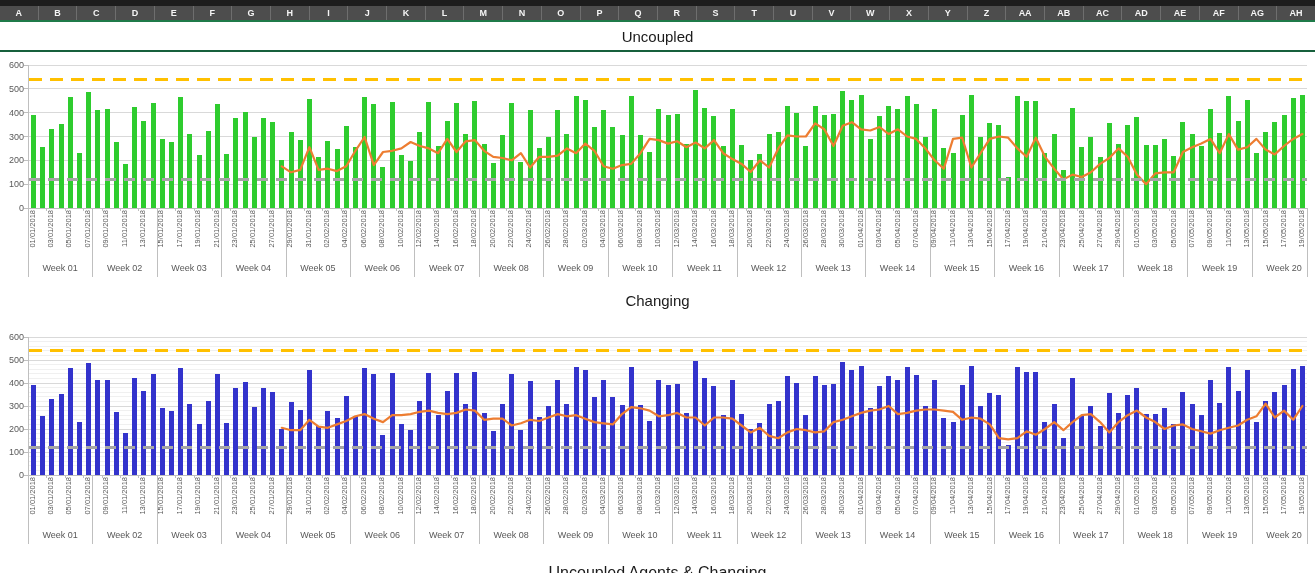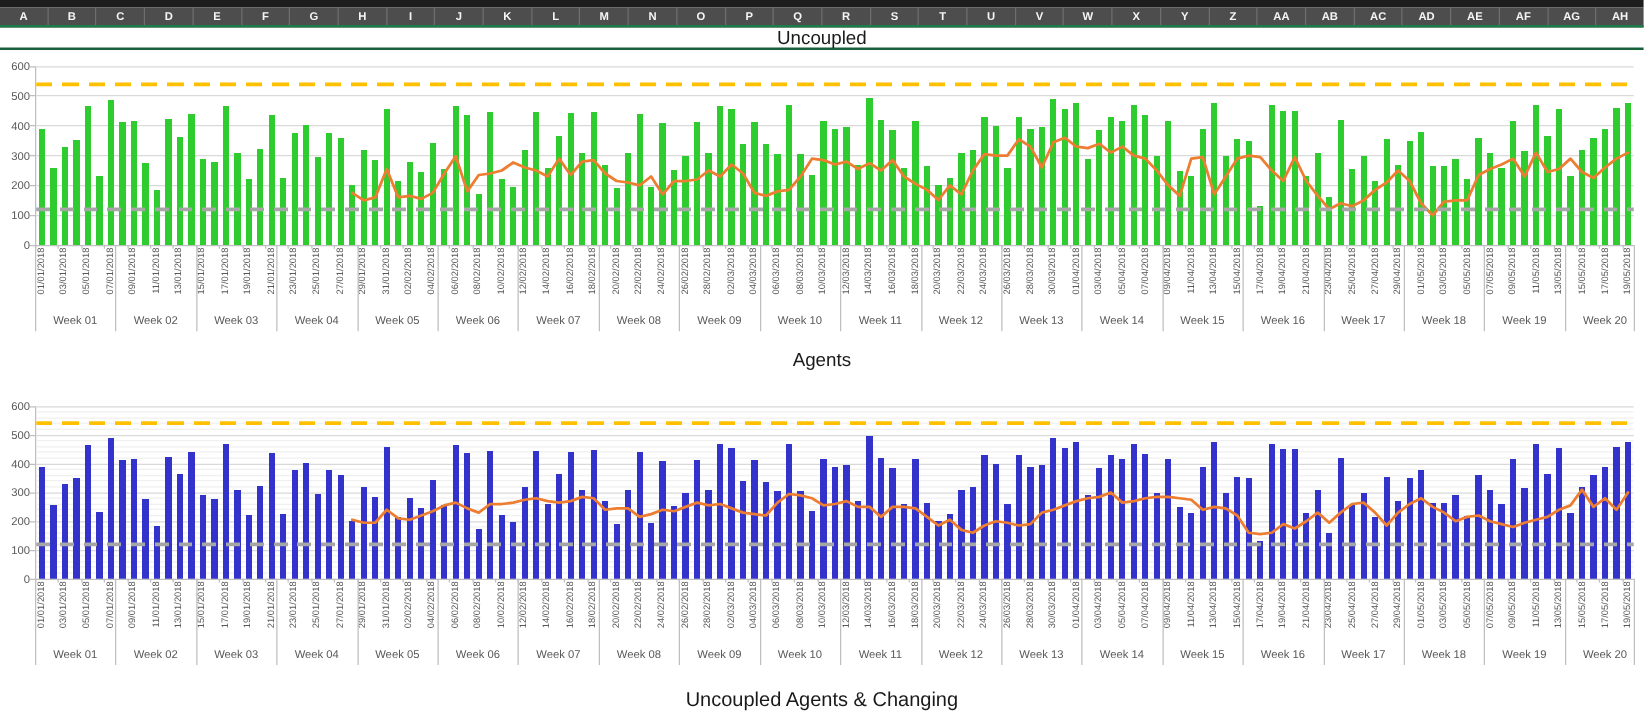--- a/index.html
+++ b/index.html
@@ -1,21 +1,21 @@
 <!DOCTYPE html>
 <html><head>
 <meta charset="utf-8">
 <style>
   html,body{margin:0;padding:0}
   body{width:1315px;height:573px;overflow:hidden;background:#fff;font-family:"Liberation Sans",sans-serif;position:relative}
   .topstrip{height:6px;background:#1d1d1d}
   .colrow{display:flex;height:14px;background:#4d4d4d;border-bottom:2px solid #1f7a49}
   .colhead{flex:1;display:flex;align-items:center;justify-content:center;color:#f5f5f5;font-size:9px;line-height:1;border-right:1px solid #6e6e6e;font-weight:600}
   .colhead:last-child{border-right:none}
-  .titlerow{height:16px;display:flex;align-items:center;justify-content:center;font-size:15px;color:#1a1a1a}
+  .titlerow{height:28px;display:flex;align-items:center;justify-content:center;font-size:15px;color:#1a1a1a}
   .titlerow.second{height:36px;padding-top:2px}
   .rule{height:2px;background:#17603c}
   .chart-block{position:relative;width:1315px}
   #chart1{height:228px;--ptop:13px;--ph:143px}
   #chart2{height:231px;--ptop:19px;--ph:138px}
   .plot-area{position:absolute;left:28px;right:8px;top:var(--ptop);height:var(--ph);border-left:1px solid #bfbfbf;border-bottom:1px solid #bfbfbf}
   .grid{position:absolute;left:0;right:0;height:1px;background:#d9d9d9;z-index:1}
   .grid-minor{position:absolute;left:0;right:0;height:1px;background:#f0f0f0;z-index:0}
   .thr{position:absolute;left:0;right:0;height:3px;z-index:4}
   .layer{position:absolute;left:0;top:0;width:100%;height:100%;z-index:2}
@@ -426,21 +426,21 @@
       <span class="wlab" style="left: 73.0216%;">Week 15</span>
       <span class="wlab" style="left: 78.0576%;">Week 16</span>
       <span class="wlab" style="left: 83.0935%;">Week 17</span>
       <span class="wlab" style="left: 88.1295%;">Week 18</span>
       <span class="wlab" style="left: 93.1655%;">Week 19</span>
       <span class="wlab" style="left: 98.2014%;">Week 20</span>
     </div>
 </div>
 
 <div class="titlerow second">
-  <span>Agents</span>
+  <span>Changing</span>
 </div>
 
 <div class="chart-block" id="chart2">
   <div class="y-axis">
       <span class="ylab" style="top: 134px;">0</span>
       <span class="ylab" style="top: 111px;">100</span>
       <span class="ylab" style="top: 88px;">200</span>
       <span class="ylab" style="top: 65px;">300</span>
       <span class="ylab" style="top: 42px;">400</span>
       <span class="ylab" style="top: 19px;">500</span>

